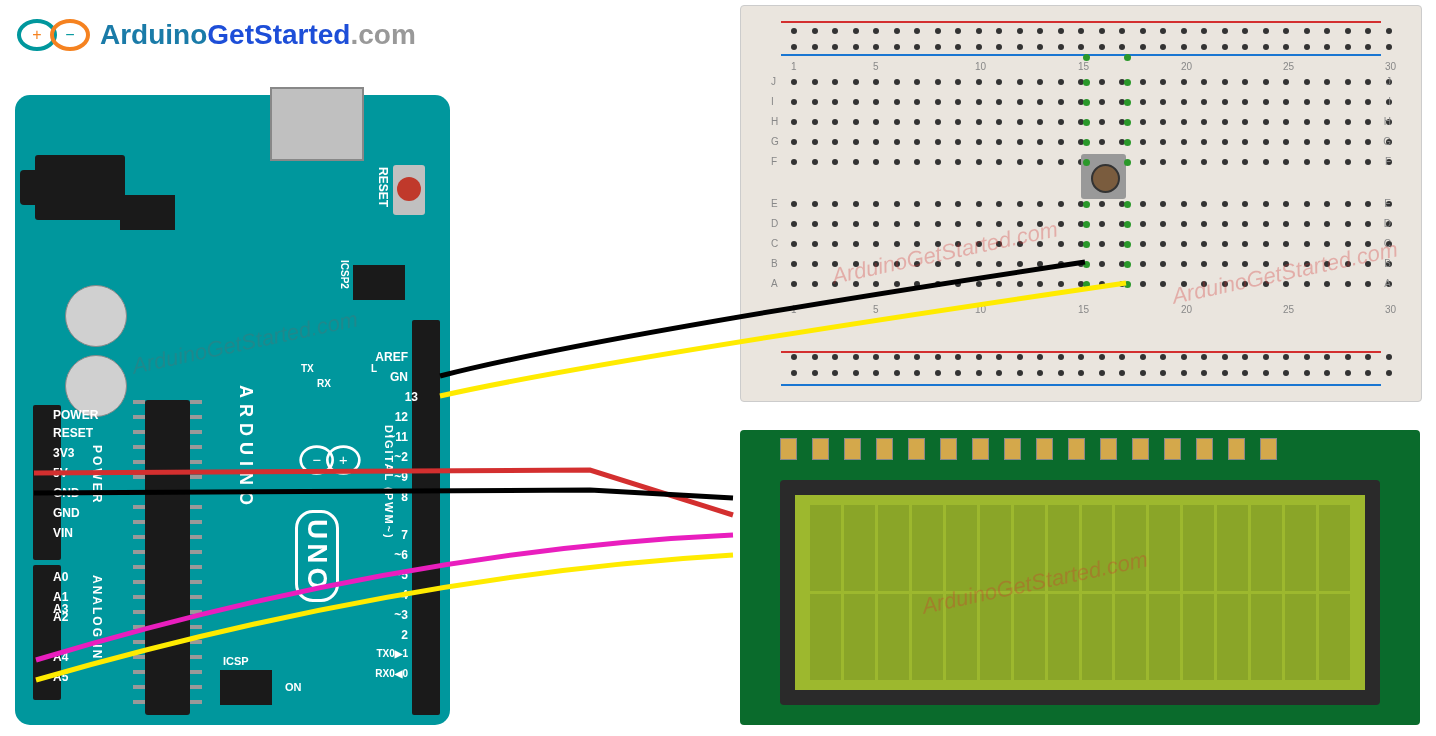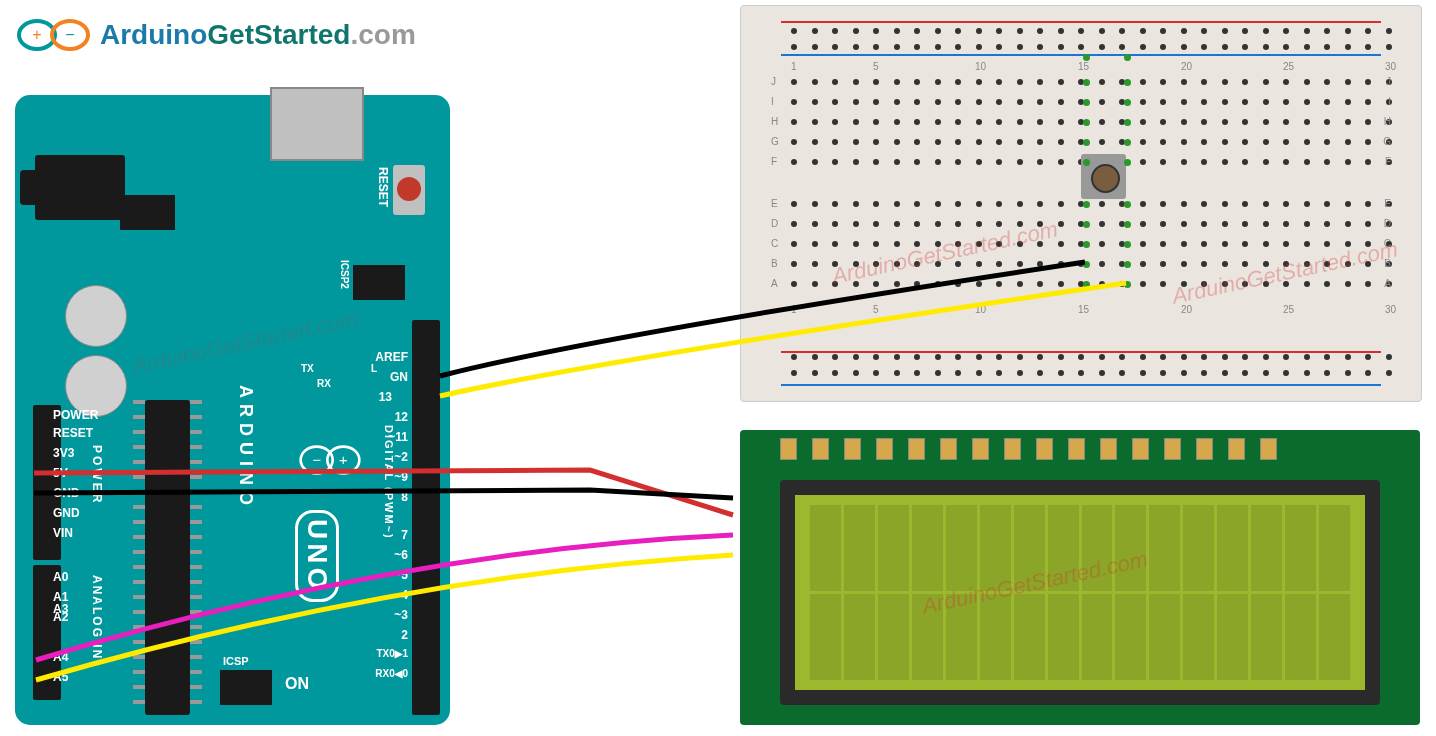--- a/index.html
+++ b/index.html
@@ -1,19 +1,19 @@
 <!DOCTYPE html>
 <html><head>
 <meta charset="utf-8">
 <style>
 body{margin:0;padding:0;width:1436px;height:736px;background:#fff;font-family:Arial,sans-serif;position:relative;overflow:hidden}
 .logo{position:absolute;top:10px;left:15px;display:flex;align-items:center}
 .logo-icon{width:80px;height:50px;margin-right:5px;position:relative}
 .logo-text{font-size:28px;font-weight:bold}
-.lt-a{color:#1a7ba8}.lt-g{color:#0f766e}.lt-d{color:#999}
+.lt-a{color:#1a7ba8}.lt-g{color:#1d4ed8}.lt-d{color:#999}
 .arduino{position:absolute;top:95px;left:15px;width:435px;height:630px;background:#00979D;border-radius:15px 15px 15px 15px}
 .arduino-label{position:absolute;font-size:12px;color:#fff;font-weight:bold}
 .usb{position:absolute;top:-8px;left:255px;width:90px;height:70px;background:#c0c0c0;border:2px solid #888}
 .barrel{position:absolute;top:60px;left:20px;width:90px;height:65px;background:#1a1a1a;border-radius:3px}
 .barrel::before{content:'';position:absolute;top:15px;left:-15px;width:22px;height:35px;background:#1a1a1a;border-radius:4px 0 0 4px}
 .reset{position:absolute;top:70px;right:25px;width:32px;height:50px;background:#c0c0c0;border-radius:3px}
 .reset::after{content:'';position:absolute;top:12px;left:4px;width:24px;height:24px;background:#c0392b;border-radius:50%}
 .chip{position:absolute;top:100px;left:105px;width:55px;height:35px;background:#1a1a1a}
 .cap{position:absolute;width:60px;height:60px;background:#d0d0d0;border-radius:50%;border:1px solid #888}
 .cap1{top:190px;left:50px}.cap2{top:260px;left:50px}
@@ -78,39 +78,39 @@
   <div class="cap cap1"></div>
   <div class="cap cap2"></div>
   <div class="icsp1"></div>
   <div class="arduino-label vtext" style="top:165px;right:100px;font-size:10px">ICSP2</div>
   <div class="long-chip"></div>
   <div class="header header-left1"></div>
   <div class="header header-left2"></div>
   <div class="header header-right"></div>
   <div class="icsp2"></div>
   <div class="arduino-label" style="bottom:58px;left:208px;font-size:11px">ICSP</div>
-  <div class="arduino-label" style="bottom:32px;left:270px;font-size:16px">ON</div>
+  <div class="arduino-label" style="bottom:32px;left:270px;font-size:11px">ON</div>
 
   <div class="pin-label" style="top:313px;left:38px">POWER</div>
   <div class="pin-label" style="top:331px;left:38px">RESET</div>
   <div class="pin-label" style="top:351px;left:38px">3V3</div>
   <div class="pin-label" style="top:371px;left:38px">5V</div>
   <div class="pin-label" style="top:391px;left:38px">GND</div>
   <div class="pin-label" style="top:411px;left:38px">GND</div>
   <div class="pin-label" style="top:431px;left:38px">VIN</div>
   <div class="pin-label" style="top:475px;left:38px">A0</div>
   <div class="pin-label" style="top:495px;left:38px">A1</div>
   <div class="pin-label" style="top:515px;left:38px">A2</div>
   <div class="pin-label" style="top:507px;left:38px">A3</div>
   <div class="pin-label" style="top:555px;left:38px">A4</div>
   <div class="pin-label" style="top:575px;left:38px">A5</div>
 
   <div class="pin-label" style="top:255px;right:42px;text-align:right">AREF</div>
   <div class="pin-label" style="top:275px;right:42px">GN</div>
-  <div class="pin-label" style="top:295px;right:58px">13</div>
+  <div class="pin-label" style="top:295px;right:32px">13</div>
   <div class="pin-label" style="top:315px;right:42px">12</div>
   <div class="pin-label" style="top:335px;right:42px">~11</div>
   <div class="pin-label" style="top:355px;right:42px">~2</div>
   <div class="pin-label" style="top:375px;right:42px">~9</div>
   <div class="pin-label" style="top:395px;right:42px">8</div>
   <div class="pin-label" style="top:433px;right:42px">7</div>
   <div class="pin-label" style="top:453px;right:42px">~6</div>
   <div class="pin-label" style="top:473px;right:42px">~5</div>
   <div class="pin-label" style="top:493px;right:42px">4</div>
   <div class="pin-label" style="top:513px;right:42px">~3</div>

